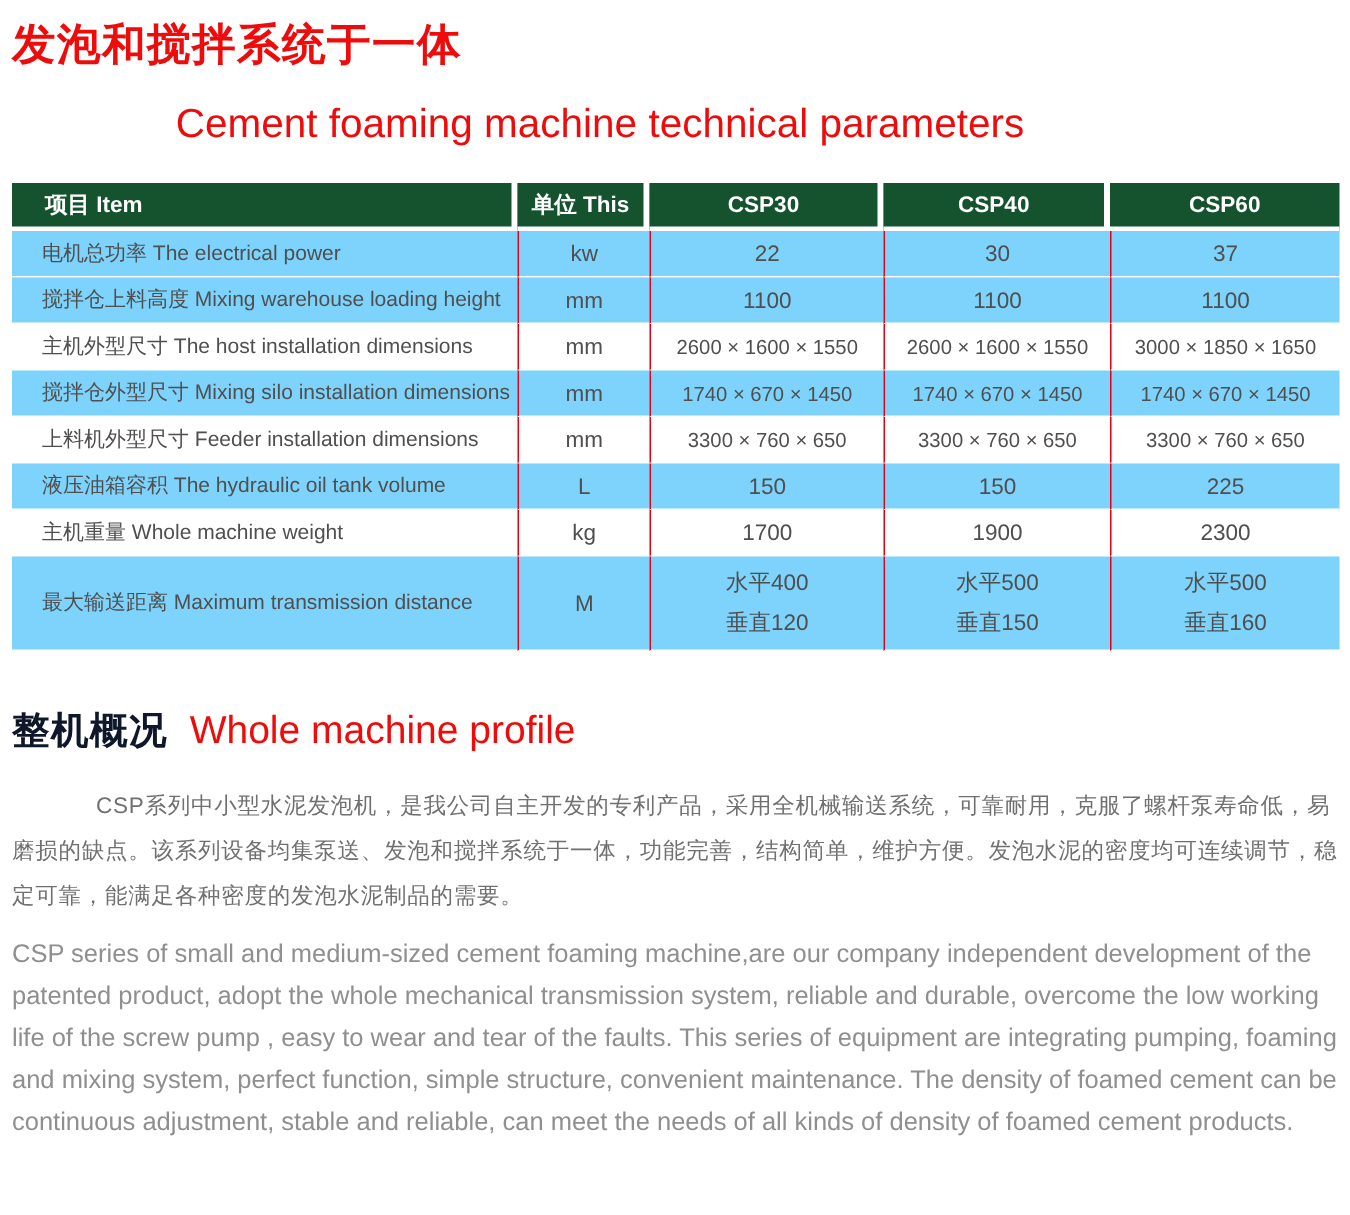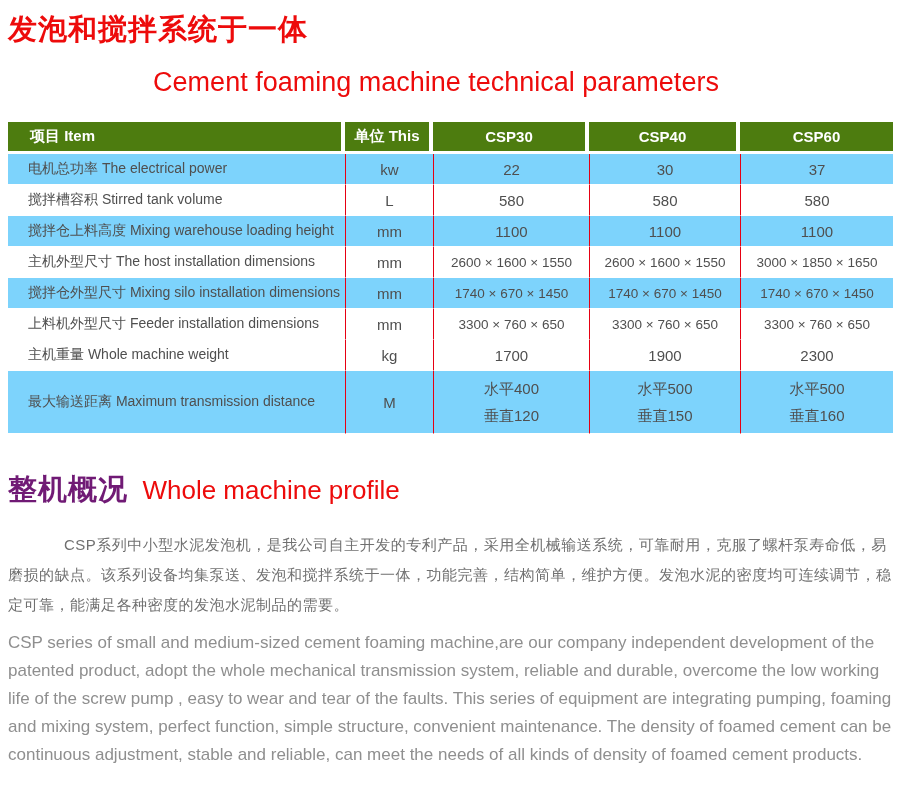--- a/index.html
+++ b/index.html
@@ -5,50 +5,50 @@
   * { margin:0; padding:0; box-sizing:border-box; }
   html,body { width:900px; background:#ffffff; font-family:"Liberation Sans","DejaVu Sans",sans-serif; }
   body { height:810px; overflow:hidden; }
 
   .title-cn {
     color:#ed0b0b; font-size:29px; font-weight:bold;
     margin:10px 0 0 8px; letter-spacing:1px;
   }
   .subtitle-en {
     color:#ed0b0b; font-size:27px; font-weight:normal;
-    width:800px; text-align:center; margin-top:17px;margin-left:36px;
+    width:800px; text-align:center; margin-top:17px;
   }
 
   table.param-table {
     width:885px; margin:24px 0 0 8px;
     border-collapse:separate; border-spacing:0; table-layout:fixed;
   }
   .param-table th {
-    background:#4d7c0f; color:#ffffff; font-weight:bold; font-size:15px;
+    background:#14532d; color:#ffffff; font-weight:bold; font-size:15px;
     height:32px; text-align:center; vertical-align:middle;
     border-right:4px solid #ffffff; border-bottom:3px solid #ffffff;
   }
   .param-table th:last-child { border-right:none; }
   .param-table th.th-item { text-align:left; padding-left:22px; }
   .param-table td {
     height:31px; font-size:15px; color:#4f4f4f; text-align:center;
     vertical-align:middle; border-left:1px solid #e60012;
     border-bottom:1px solid #ffffff;
   }
   .param-table td.td-item {
     text-align:left; padding-left:20px; border-left:none;
     font-size:14px; white-space:nowrap; overflow:hidden;
   }
   .param-table tr.gray td { background:#7dd3fc; }
   .param-table tr.dims td.td-val { font-size:13.5px; }
   .param-table tr.row-tall td { height:63px; }
   .row-tall .stack div { line-height:27px; }
 
   .section-heading { margin:36px 0 0 8px; }
-  .section-heading .cn { color:#701a75; font-size:29px; font-weight:bold; letter-spacing:1px; }
+  .section-heading .cn { color:#0f172a; font-size:25px; font-weight:bold; letter-spacing:1px; }
   .section-heading .en { color:#ed0b0b; font-size:26px; font-weight:normal; margin-left:10px; }
 
   .para-cn {
     margin:20px 8px 0 8px; width:884px;
     color:#707070; font-size:15px; line-height:30px;
     text-indent:56px; letter-spacing:0.5px;
   }
   .para-en {
     margin:9px 8px 0 8px; width:886px;
     color:#8f8f8f; font-size:17px; line-height:28px;
@@ -78,27 +78,20 @@
     </tr>
   </thead>
   <tbody>
     <tr class="gray">
       <td class="td-item">电机总功率 The electrical power</td>
       <td>kw</td>
       <td class="td-val">22</td>
       <td class="td-val">30</td>
       <td class="td-val">37</td>
     </tr>
-    <tr>
-      <td class="td-item">搅拌槽容积 Stirred tank volume</td>
-      <td>L</td>
-      <td class="td-val">580</td>
-      <td class="td-val">580</td>
-      <td class="td-val">580</td>
-    </tr>
     <tr class="gray">
       <td class="td-item">搅拌仓上料高度 Mixing warehouse loading height</td>
       <td>mm</td>
       <td class="td-val">1100</td>
       <td class="td-val">1100</td>
       <td class="td-val">1100</td>
     </tr>
     <tr class="dims">
       <td class="td-item">主机外型尺寸 The host installation dimensions</td>
       <td>mm</td>
@@ -112,20 +105,27 @@
       <td class="td-val">1740 × 670 × 1450</td>
       <td class="td-val">1740 × 670 × 1450</td>
       <td class="td-val">1740 × 670 × 1450</td>
     </tr>
     <tr class="dims">
       <td class="td-item">上料机外型尺寸 Feeder installation dimensions</td>
       <td>mm</td>
       <td class="td-val">3300 × 760 × 650</td>
       <td class="td-val">3300 × 760 × 650</td>
       <td class="td-val">3300 × 760 × 650</td>
+    </tr>
+    <tr class="gray">
+      <td class="td-item">液压油箱容积 The hydraulic oil tank volume</td>
+      <td>L</td>
+      <td class="td-val">150</td>
+      <td class="td-val">150</td>
+      <td class="td-val">225</td>
     </tr>
     <tr>
       <td class="td-item">主机重量 Whole machine weight</td>
       <td>kg</td>
       <td class="td-val">1700</td>
       <td class="td-val">1900</td>
       <td class="td-val">2300</td>
     </tr>
     <tr class="gray row-tall">
       <td class="td-item">最大输送距离 Maximum transmission distance</td>

